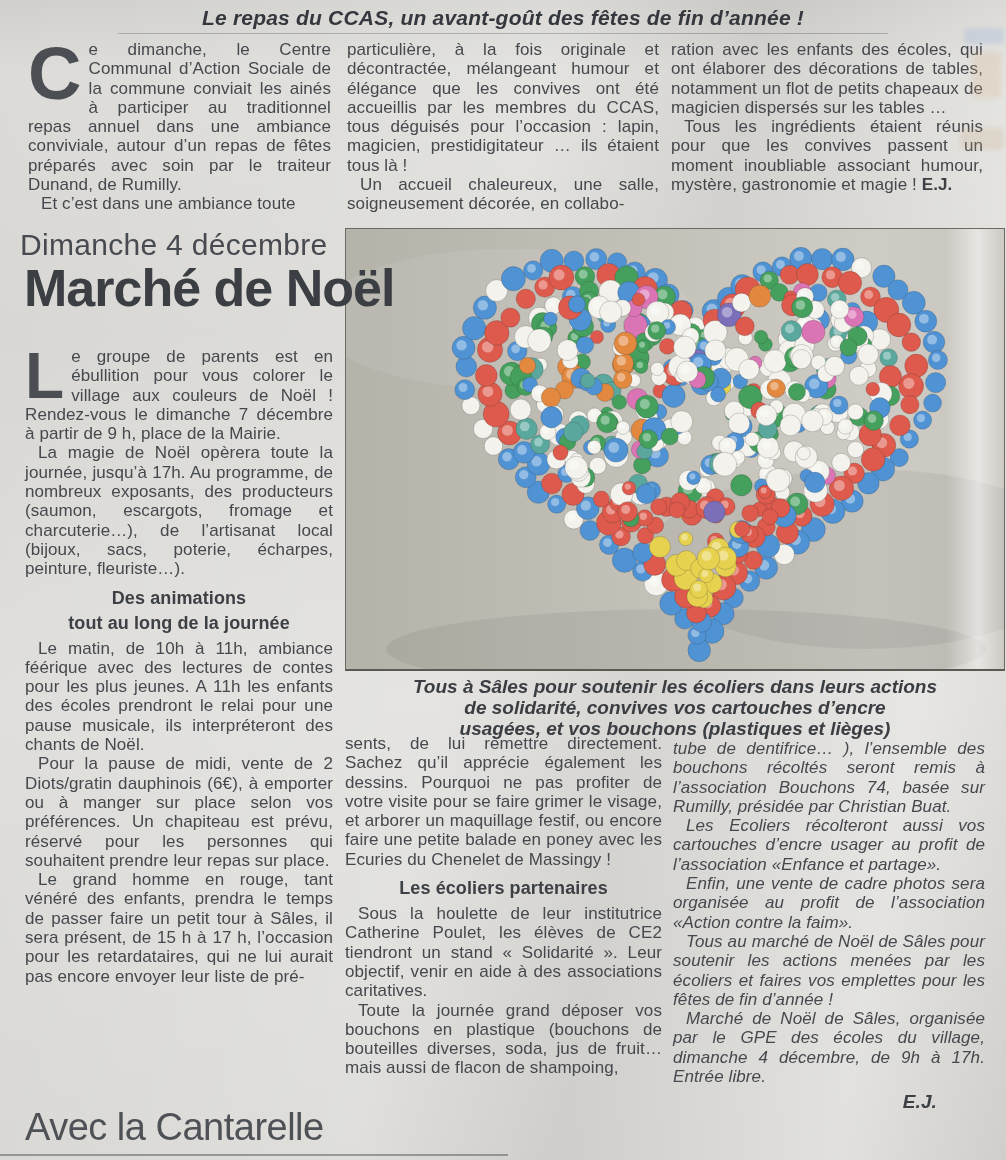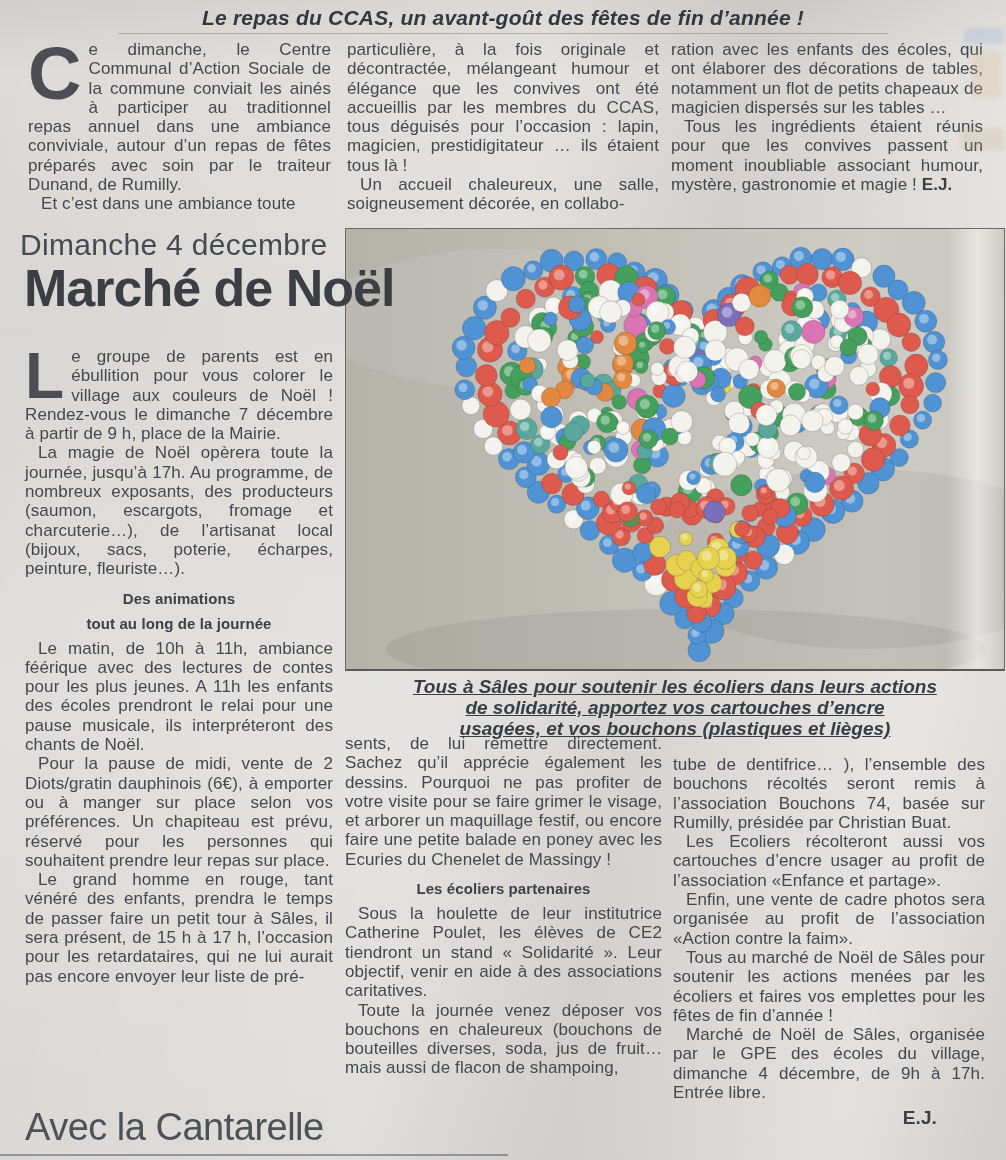--- a/index.html
+++ b/index.html
@@ -54,46 +54,45 @@
     margin-top:8px;
   }
   .headline{
     left:24px;top:258px;
     font-size:52px;font-weight:bold;
     color:#3b3e43;letter-spacing:-1px;
     z-index:6;
   }
   .subhead{
     text-align:center;font-weight:bold;
-    font-size:15px;line-height:25px;
+    font-size:18px;line-height:25px;
     color:#3d4045;
     margin:7px 0 3px 0;text-indent:0;
   }
   
   .col-left{left:25px;top:347px;width:308px;}
   .col-mid{left:345px;top:722px;width:317px;margin-top:12px;}
-  .col-right{left:673px;top:755px;width:312px;}
+  .col-right{left:673px;top:739px;width:312px;font-style:italic;}
   .signoff{
     text-align:right;font-weight:bold;font-size:19px;
     margin:6px 48px 0 0;text-indent:0;color:#3c3f44;
   }
   
   .photo-fig{
     left:345px;top:228px;width:658px;height:440px;
     border:1px solid #6b6a64;border-bottom:2px solid #5a5953;
     z-index:1;box-sizing:content-box;
   }
   .photo-fig svg{display:block;width:658px;height:440px;}
   .caption{
     left:345px;top:676px;width:660px;
     text-align:center;
     font-size:19px;line-height:21px;
     font-weight:bold;font-style:italic;
     color:#3a3d42;
-    text-decoration:underline;
   }
   
   .next-heading{
     left:25px;top:1106px;
     font-size:38px;color:#4e5156;
     letter-spacing:-.5px;
   }
   .bottom-rule{
     left:0;top:1154px;width:508px;height:2px;
     background:#6e7176;opacity:.65;
@@ -879,38 +878,38 @@
           <circle cx="492.9" cy="176.1" r="9.2" fill="#4f93d4" stroke="rgba(40,40,40,0.25)" stroke-width="0.8"></circle>
           <circle cx="491.3" cy="174.0" r="4.1" fill="rgba(255,255,255,0.38)"></circle>
           <circle cx="279.5" cy="114.4" r="11.3" fill="#e2883f" stroke="rgba(40,40,40,0.25)" stroke-width="0.8"></circle>
           <circle cx="277.4" cy="111.9" r="5.1" fill="rgba(255,255,255,0.38)"></circle>
         </g>
       </svg>
   </figure>
 
   <div class="block caption">
     <div>Tous à Sâles pour soutenir les écoliers dans leurs actions</div>
-    <div>de solidarité, apportez vos cartouches d’encre</div>
+    <div>de solidarité, convives vos cartouches d’encre</div>
     <div>usagées, et vos bouchons (plastiques et lièges)</div>
   </div>
 
   <div class="block col col-left">
     <p class="para noindent"><span class="dropcap small">L</span><span>e groupe de parents est en ébullition pour vous colorer le village aux couleurs de Noël ! Rendez-vous le dimanche 7 décembre à partir de 9 h, place de la Mairie.</span></p>
     <p class="para">La magie de Noël opèrera toute la journée, jusqu’à 17h. Au programme, de nombreux exposants, des producteurs (saumon, escargots, fromage et charcuterie…), de l’artisanat local (bijoux, sacs, poterie, écharpes, peinture, fleuriste…).</p>
     <p class="para subhead"><span>Des animations</span><br><span>tout au long de la journée</span></p>
     <p class="para">Le matin, de 10h à 11h, ambiance féérique avec des lectures de contes pour les plus jeunes. A 11h les enfants des écoles prendront le relai pour une pause musicale, ils interpréteront des chants de Noël.</p>
     <p class="para">Pour la pause de midi, vente de 2 Diots/gratin dauphinois (6€), à emporter ou à manger sur place selon vos préférences. Un chapiteau est prévu, réservé pour les personnes qui souhaitent prendre leur repas sur place.</p>
     <p class="para">Le grand homme en rouge, tant vénéré des enfants, prendra le temps de passer faire un petit tour à Sâles, il sera présent, de 15 h à 17 h, l’occasion pour les retardataires, qui ne lui aurait pas encore envoyer leur liste de pré-</p>
   </div>
 
   <div class="block col col-mid">
     <p class="para noindent">sents, de lui remettre directement. Sachez qu’il apprécie également les dessins. Pourquoi ne pas profiter de votre visite pour se faire grimer le visage, et arborer un maquillage festif, ou encore faire une petite balade en poney avec les Ecuries du Chenelet de Massingy !</p>
     <p class="para subhead">Les écoliers partenaires</p>
     <p class="para">Sous la houlette de leur institutrice Catherine Poulet, les élèves de CE2 tiendront un stand « Solidarité ». Leur objectif, venir en aide à des associations caritatives.</p>
-    <p class="para">Toute la journée venez déposer vos bouchons en chaleureux (bouchons de bouteilles diverses, soda, jus de fruit… mais aussi de flacon de shampoing,</p>
+    <p class="para">Toute la journée grand déposer vos bouchons en plastique (bouchons de bouteilles diverses, soda, jus de fruit… mais aussi de flacon de shampoing,</p>
   </div>
 
   <div class="block col col-right">
     <p class="para noindent">tube de dentifrice… ), l’ensemble des bouchons récoltés seront remis à l’association Bouchons 74, basée sur Rumilly, présidée par Christian Buat.</p>
     <p class="para">Les Ecoliers récolteront aussi vos cartouches d’encre usager au profit de l’association «Enfance et partage».</p>
     <p class="para">Enfin, une vente de cadre photos sera organisée au profit de l’association «Action contre la faim».</p>
     <p class="para">Tous au marché de Noël de Sâles pour soutenir les actions menées par les écoliers et faires vos emplettes pour les fêtes de fin d’année !</p>
     <p class="para">Marché de Noël de Sâles, organisée par le GPE des écoles du village, dimanche 4 décembre, de 9h à 17h. Entrée libre.</p>
     <p class="para signoff">E.J.</p>
   </div>

